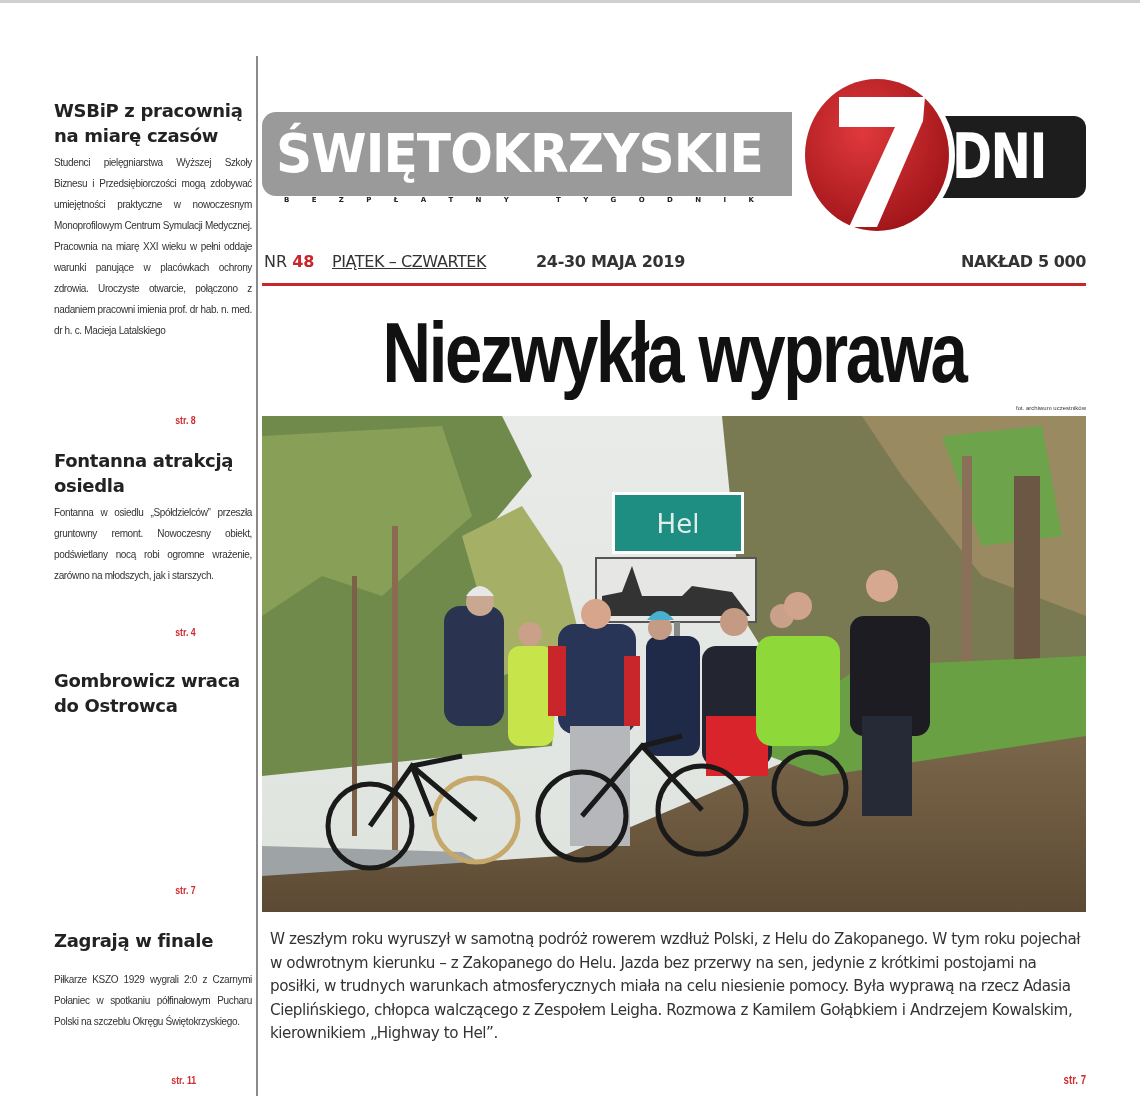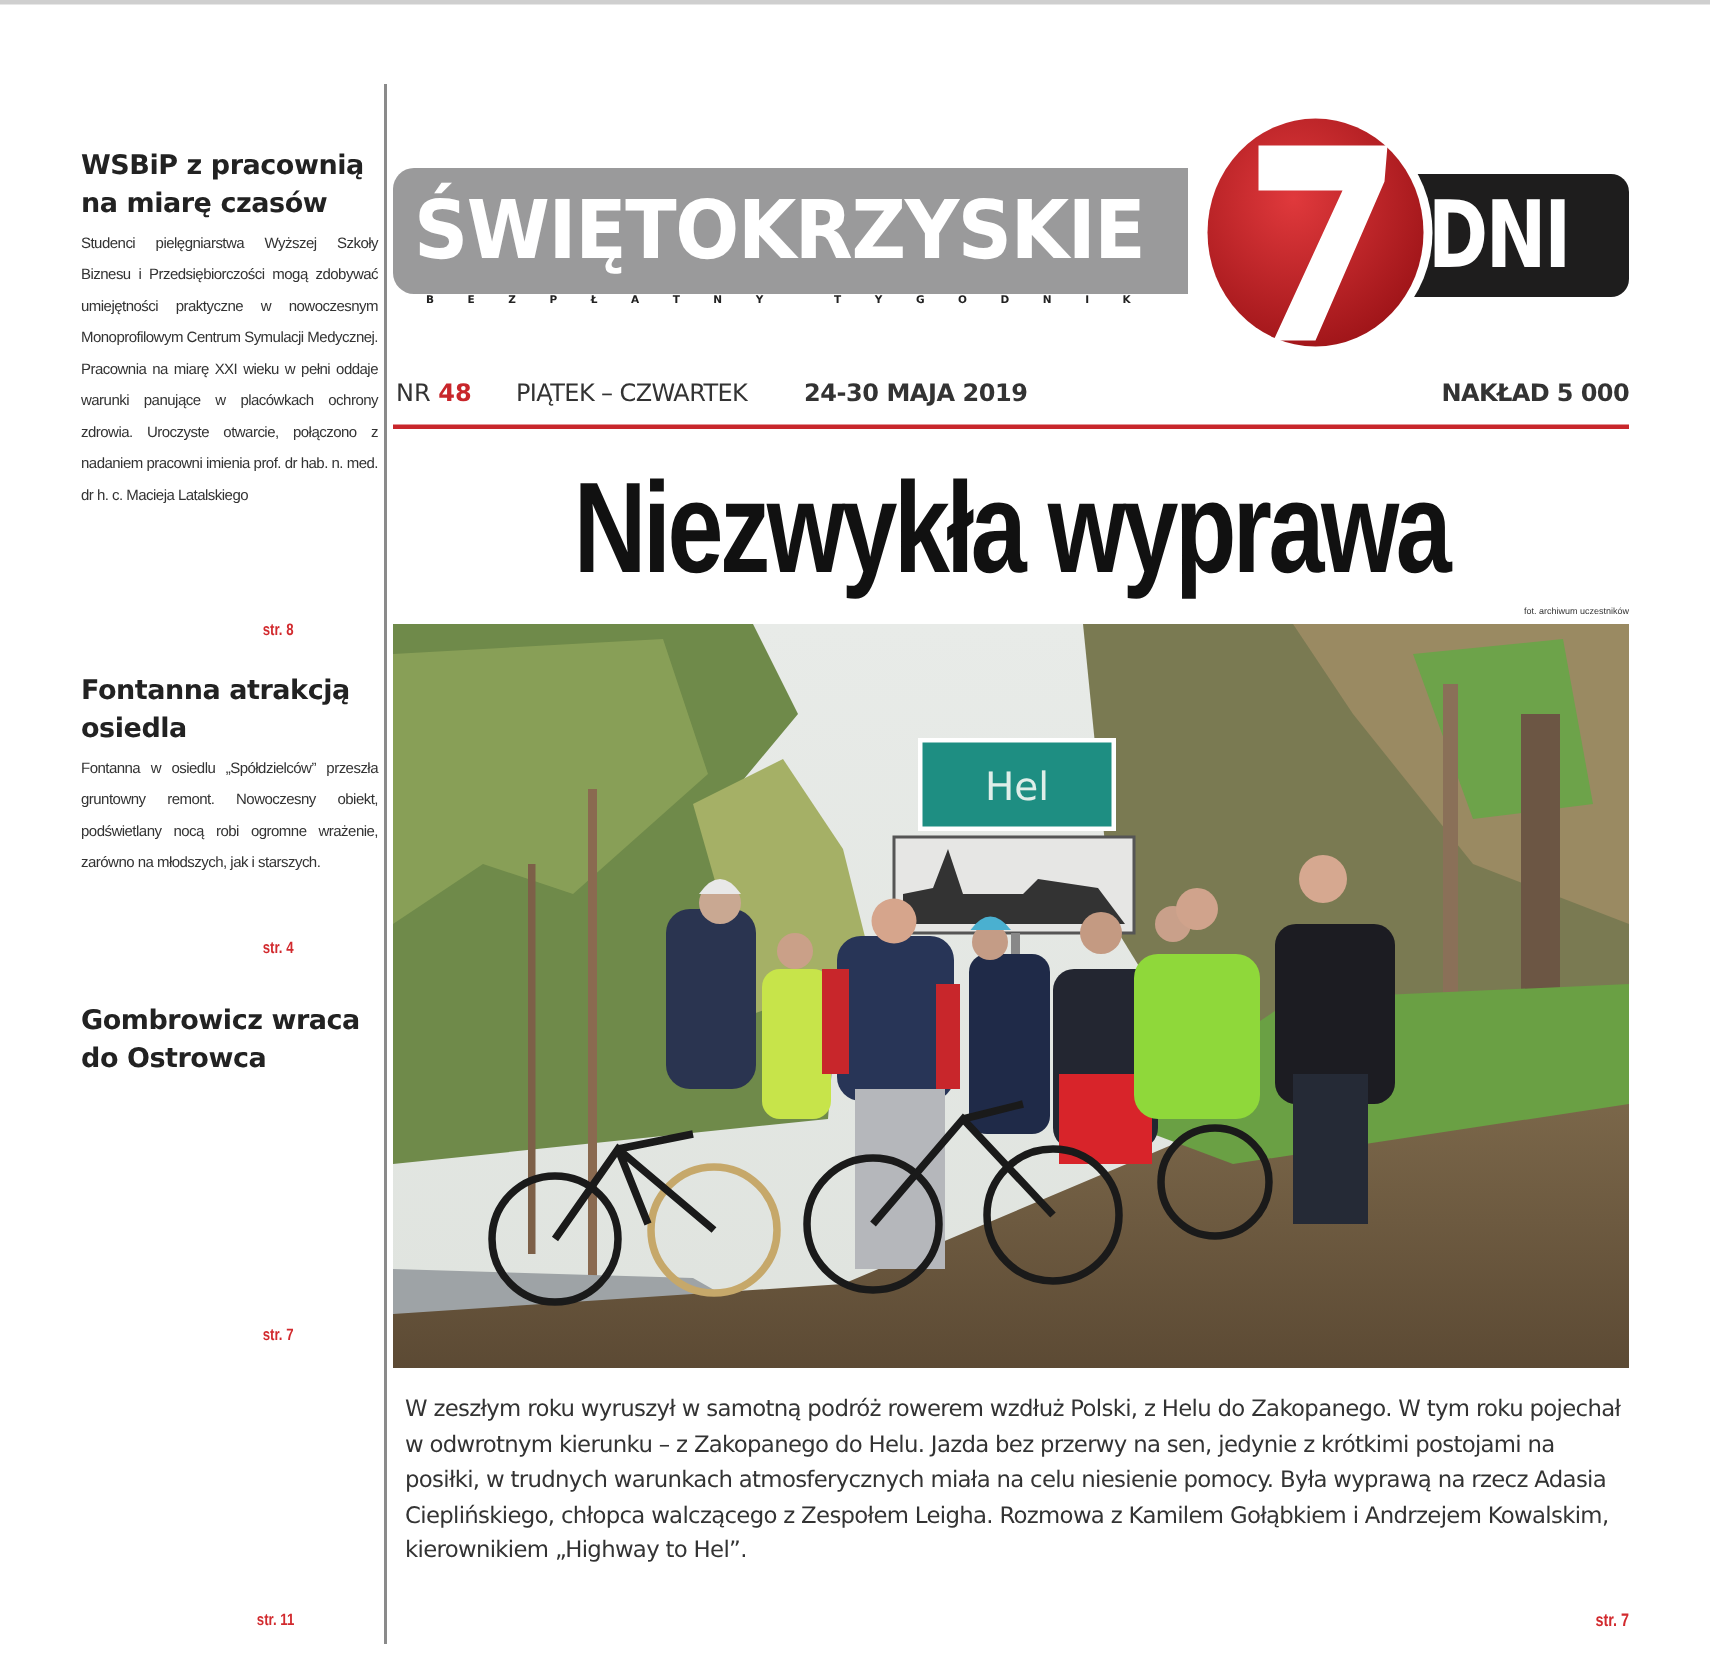--- a/index.html
+++ b/index.html
@@ -23,21 +23,21 @@
   .mast-sub { position: absolute; left: 22px; top: 136px; width: 470px; display: flex; justify-content: space-between; font-family: "DejaVu Sans", sans-serif; font-weight: bold; font-size: 7px; color: #222; }
   .mast-sub span { display: inline-block; }
   .seven-circle { position: absolute; left: 535px; top: 7px; width: 160px; height: 170px; }
   .dni-box { position: absolute; left: 676px; top: 56px; width: 148px; height: 82px; background: #1e1d1d; border-radius: 0 12px 12px 0; }
   .dni-text { position: absolute; left: 690px; top: 56px; font-family: "DejaVu Sans", sans-serif; font-weight: bold; font-size: 62px; line-height: 82px; color: #fff; transform: scaleX(0.78); transform-origin: left; letter-spacing: -2px; }
 
   
   .issue { position: absolute; left: 264px; top: 250px; width: 822px; height: 28px; font-family: "DejaVu Sans", sans-serif; font-size: 16px; color: #333; }
   .issue .nr { position: absolute; left: 0; top: 2px; }
   .issue .nr b { color: #c8262b; }
-  .issue .days { position: absolute; left: 80px; top: 2px; letter-spacing: -0.4px; }
+  .issue .days { position: absolute; left: 68px; top: 2px; letter-spacing: -0.4px; text-decoration: underline; }
   .issue .date { position: absolute; left: 272px; top: 2px; font-weight: bold; letter-spacing: -0.3px; }
   .issue .naklad { position: absolute; right: 0; top: 2px; font-weight: bold; letter-spacing: -0.4px; }
   .redline { position: absolute; left: 262px; top: 283px; width: 824px; height: 3px; background: #c8262b; }
 
   
   .headline { position: absolute; left: 262px; top: 306px; width: 824px; text-align: center; font-family: "Liberation Sans", sans-serif; font-weight: bold; font-size: 86px; line-height: 92px; color: #111; letter-spacing: -3px; transform: scaleX(0.78); transform-origin: center; white-space: nowrap; }
   .credit { position: absolute; right: 54px; top: 405px; font-size: 6px; color: #333; }
 
   
   .photo { position: absolute; left: 262px; top: 416px; width: 824px; height: 496px; overflow: hidden; background: #8a9a6a; }
@@ -62,20 +62,24 @@
     <h2>Fontanna atrakcją osiedla</h2>
     <p>Fontanna w osiedlu „Spółdzielców” przeszła gruntowny remont. Nowoczesny obiekt, podświetlany nocą robi ogromne wrażenie, zarówno na młodszych, jak i starszych.</p>
   </div>
   <div class="pageref" style="top:626px;">str. 4</div>
 
   <div class="teaser" style="top:668px;">
     <h2>Gombrowicz wraca do Ostrowca</h2>
   </div>
   <div class="pageref" style="top:884px;">str. 7</div>
 
+  <div class="teaser" style="top:928px;">
+    <h2>Zagrają w finale</h2>
+    <p style="margin-top:16px;">Piłkarze KSZO 1929 wygrali 2:0 z Czarnymi Połaniec w spotkaniu półfinałowym Pucharu Polski na szczeblu Okręgu Świętokrzyskiego.</p>
+  </div>
   <div class="pageref" style="top:1074px;">str. 11</div>
 </aside>
 <div class="divider"></div>
 
 <header class="mast">
   <div class="gray-band"></div>
   <div class="mast-title">ŚWIĘTOKRZYSKIE</div>
   <div class="mast-sub">
     <span>B</span>
       <span>E</span>

